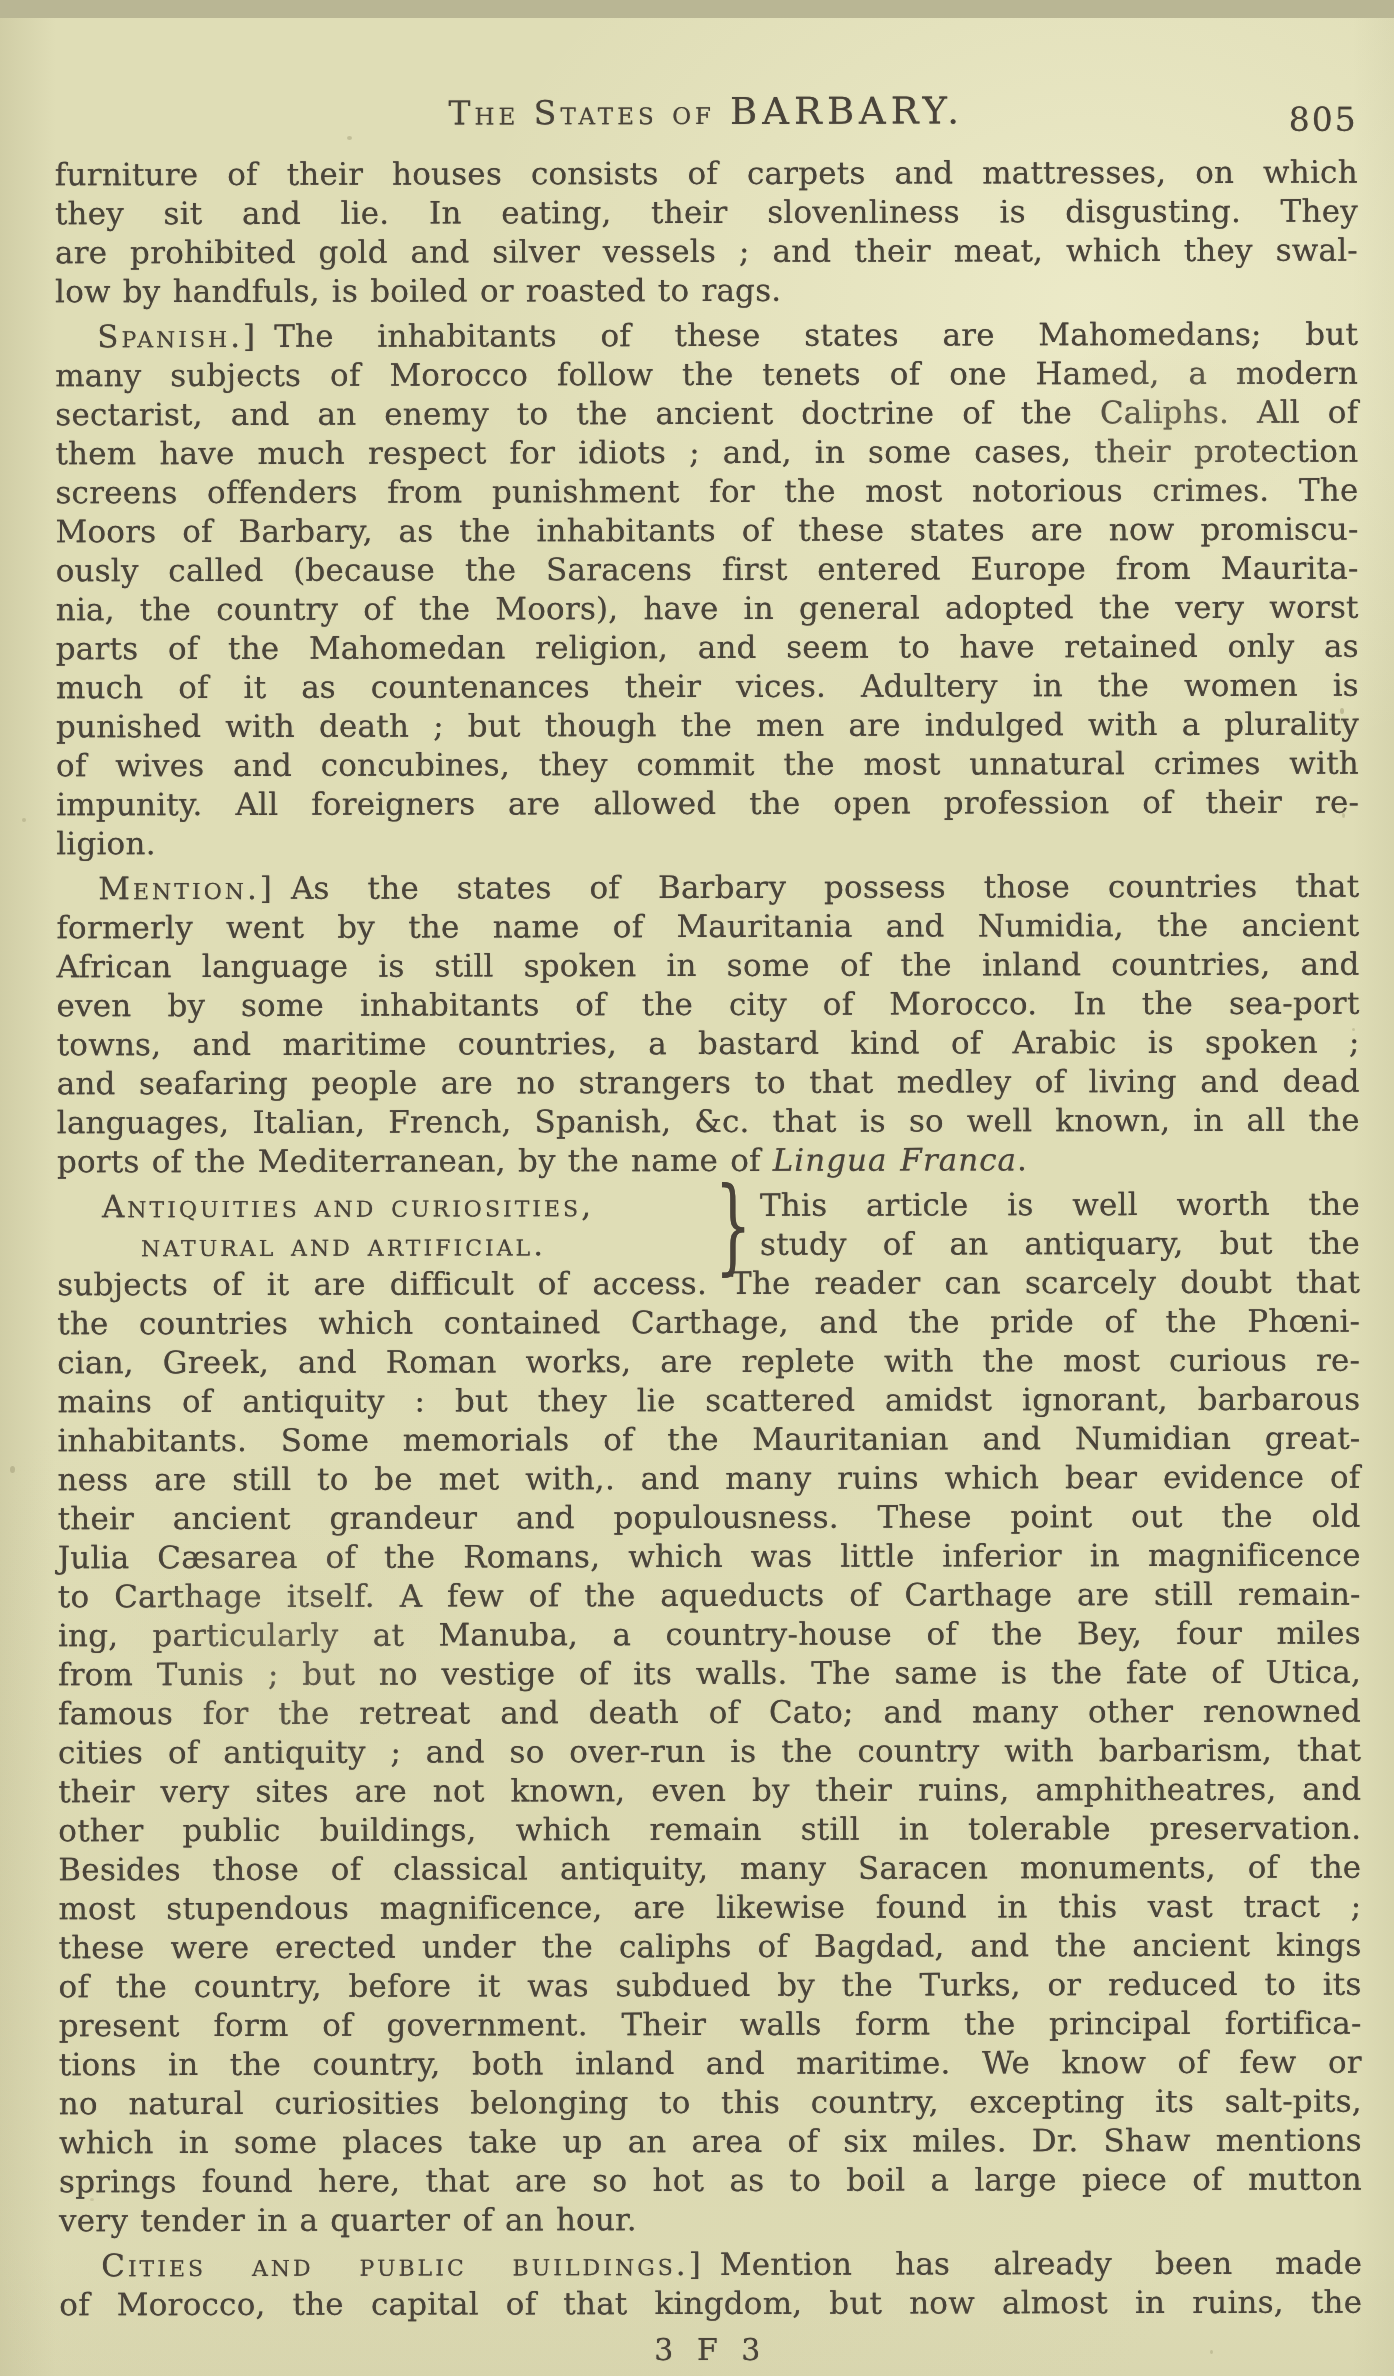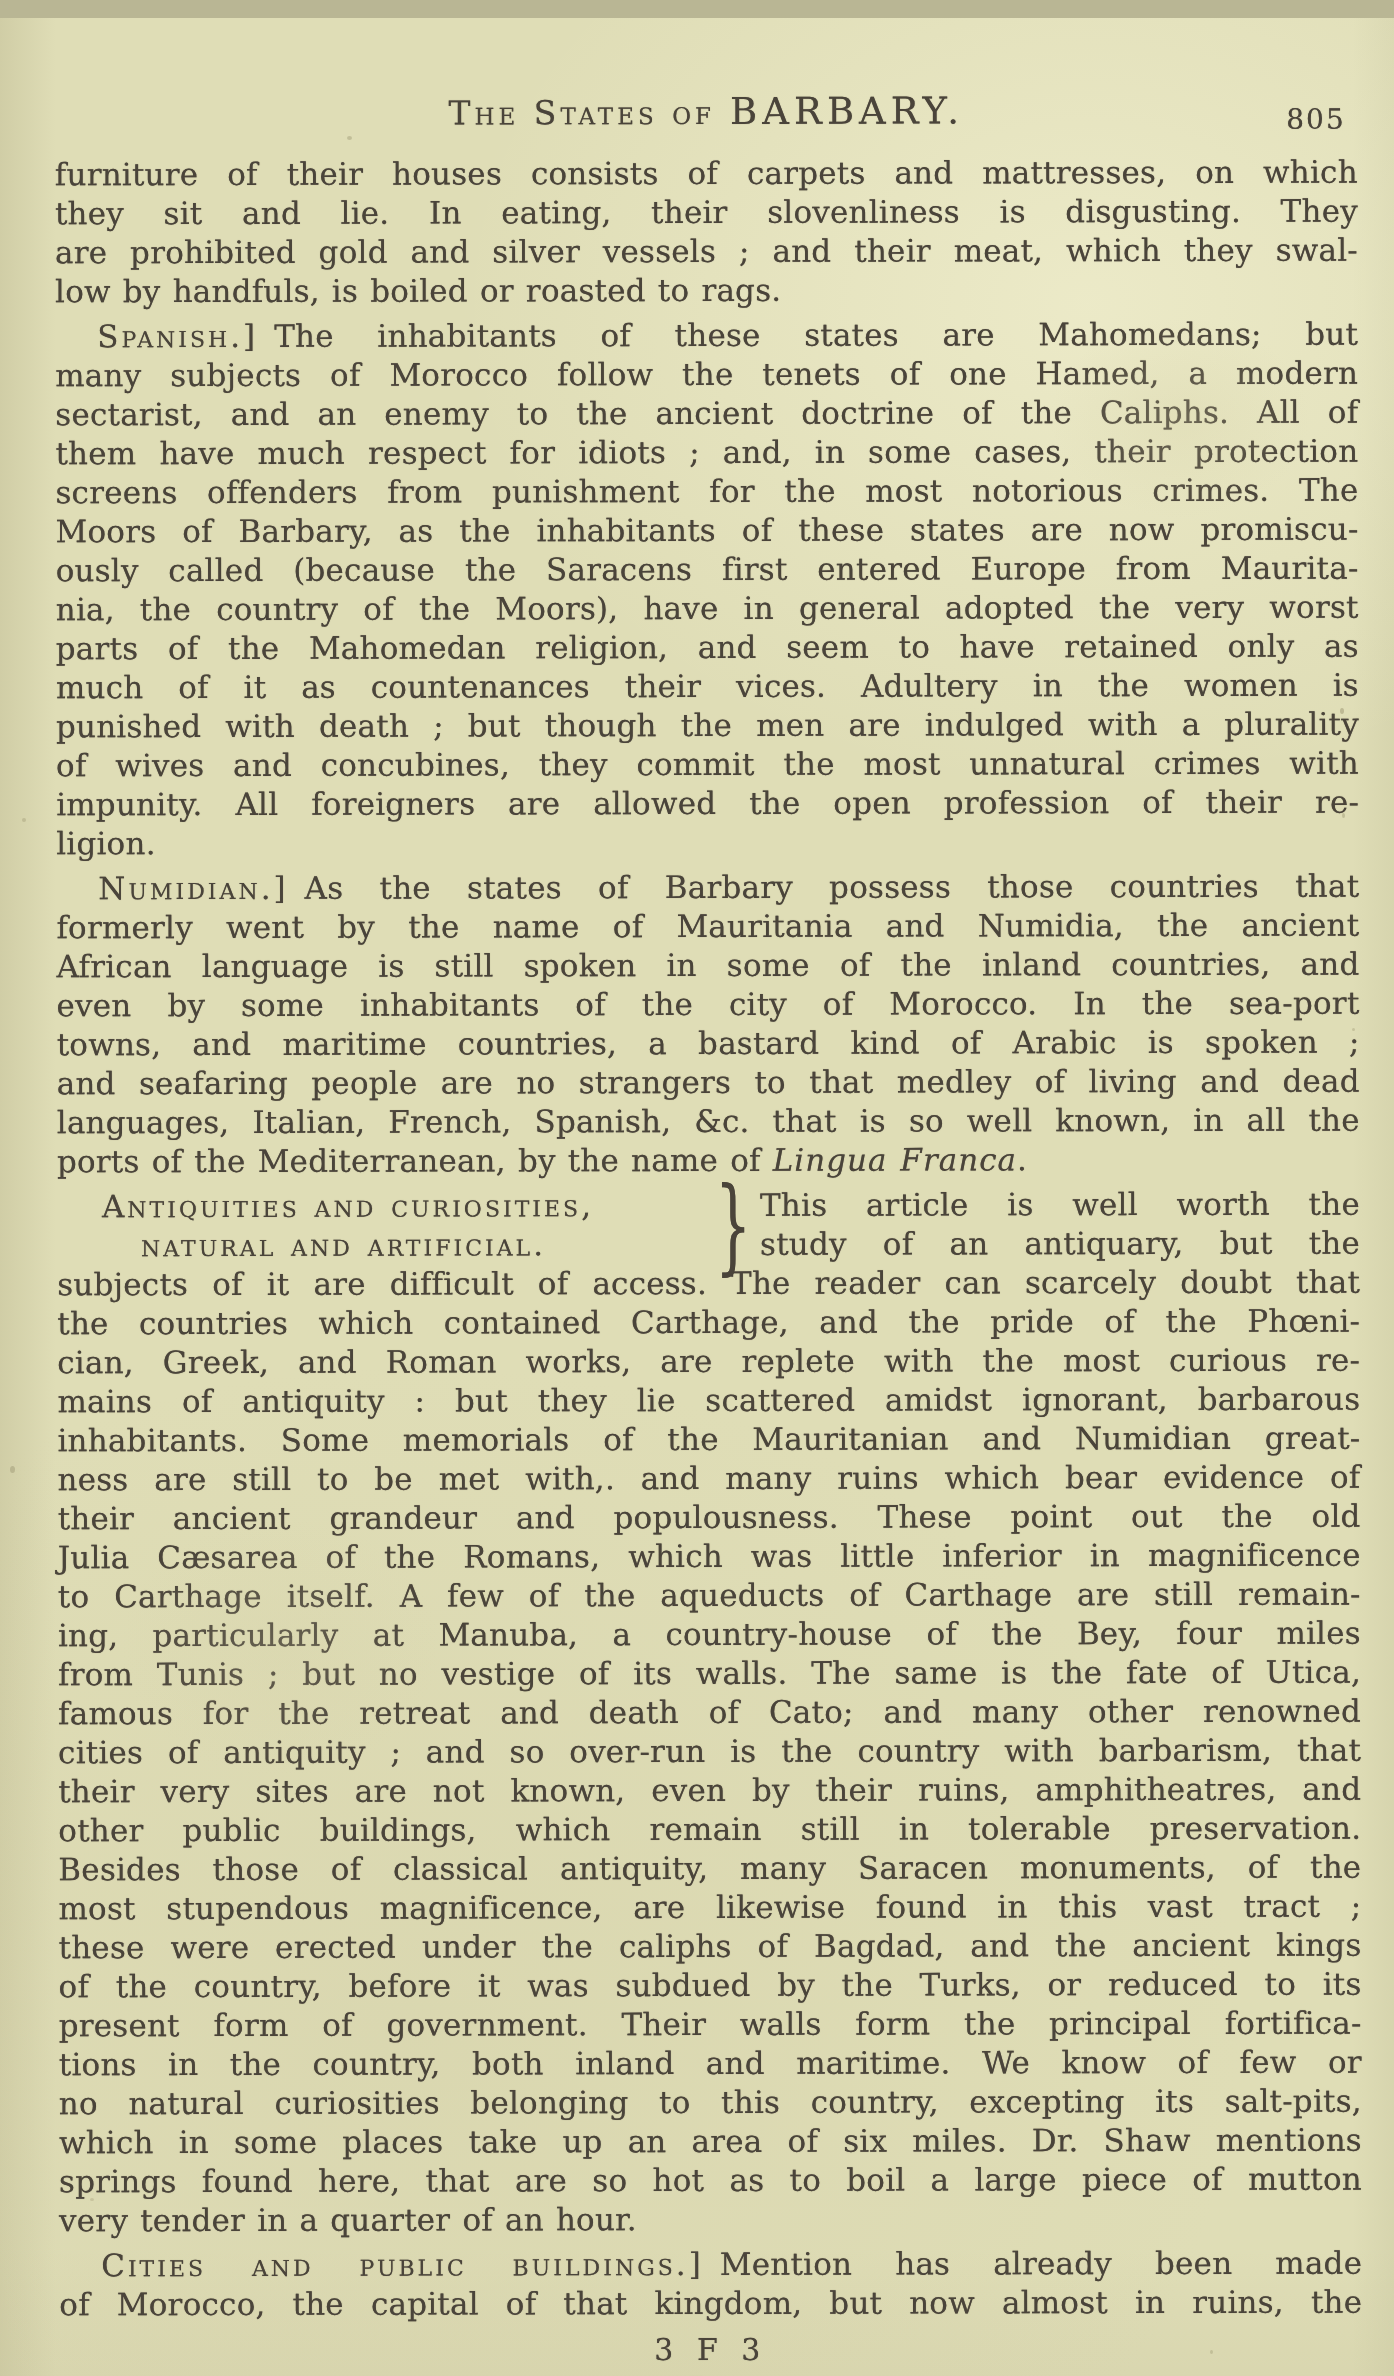--- a/index.html
+++ b/index.html
@@ -19,21 +19,21 @@
     color:#4a443a;
   }
   .content{
     position:absolute;left:57px;top:70px;width:1303px;
     transform:rotate(-0.12deg);
     text-shadow:0 0 0.7px rgba(74,66,56,0.75);
   }
   .page-header{position:relative;height:52px;line-height:48px;text-align:center;margin-bottom:14px;white-space:nowrap;}
   .title-lead{font-variant:small-caps;font-size:33px;letter-spacing:4px;}
   .title-main{font-size:37px;letter-spacing:5px;margin-left:10px;}
-  .page-number{position:absolute;right:12px;top:9px;font-size:28px;letter-spacing:2px;}
+  .page-number{position:absolute;right:0;top:9px;font-size:33px;letter-spacing:2px;}
   .body-text{font-size:31px;line-height:39px;letter-spacing:0.2px;word-spacing:2px;}
   .para{margin:0 0 6px 0;}
   .line{text-align:justify;text-align-last:justify;}
   .line.last{text-align-last:left;}
   .line.indent{padding-left:42px;}
   .sc{font-variant:small-caps;letter-spacing:3px;}
   .lead{font-variant:small-caps;letter-spacing:3px;margin-right:16px;}
   .brace-row{display:flex;align-items:flex-start;}
   .brace-left{width:645px;flex:0 0 645px;}
   .brace-left .bl1{padding-left:45px;white-space:nowrap;}
@@ -87,21 +87,21 @@
           <div class="line">ously called (because the Saracens first entered Europe from Maurita-</div>
           <div class="line">nia, the country of the Moors), have in general adopted the very worst</div>
           <div class="line">parts of the Mahomedan religion, and seem to have retained only as</div>
           <div class="line">much of it as countenances their vices. Adultery in the women is</div>
           <div class="line">punished with death ; but though the men are indulged with a plurality</div>
           <div class="line">of wives and concubines, they commit the most unnatural crimes with</div>
           <div class="line">impunity. All foreigners are allowed the open profession of their re-</div>
           <div class="line last">ligion.</div>
         </div>
         <div class="para">
-          <div class="line indent"><span class="lead">Numidian.]</span>As the states of Barbary possess those countries that</div>
+          <div class="line indent"><span class="lead">Mention.]</span>As the states of Barbary possess those countries that</div>
           <div class="line">formerly went by the name of Mauritania and Numidia, the ancient</div>
           <div class="line">African language is still spoken in some of the inland countries, and</div>
           <div class="line">even by some inhabitants of the city of Morocco. In the sea-port</div>
           <div class="line">towns, and maritime countries, a bastard kind of Arabic is spoken ;</div>
           <div class="line">and seafaring people are no strangers to that medley of living and dead</div>
           <div class="line">languages, Italian, French, Spanish, &amp;c. that is so well known, in all the</div>
           <div class="line last">ports of the Mediterranean, by the name of <i>Lingua Franca</i>.</div>
         </div>
         <div class="para">
           <div class="brace-row">

